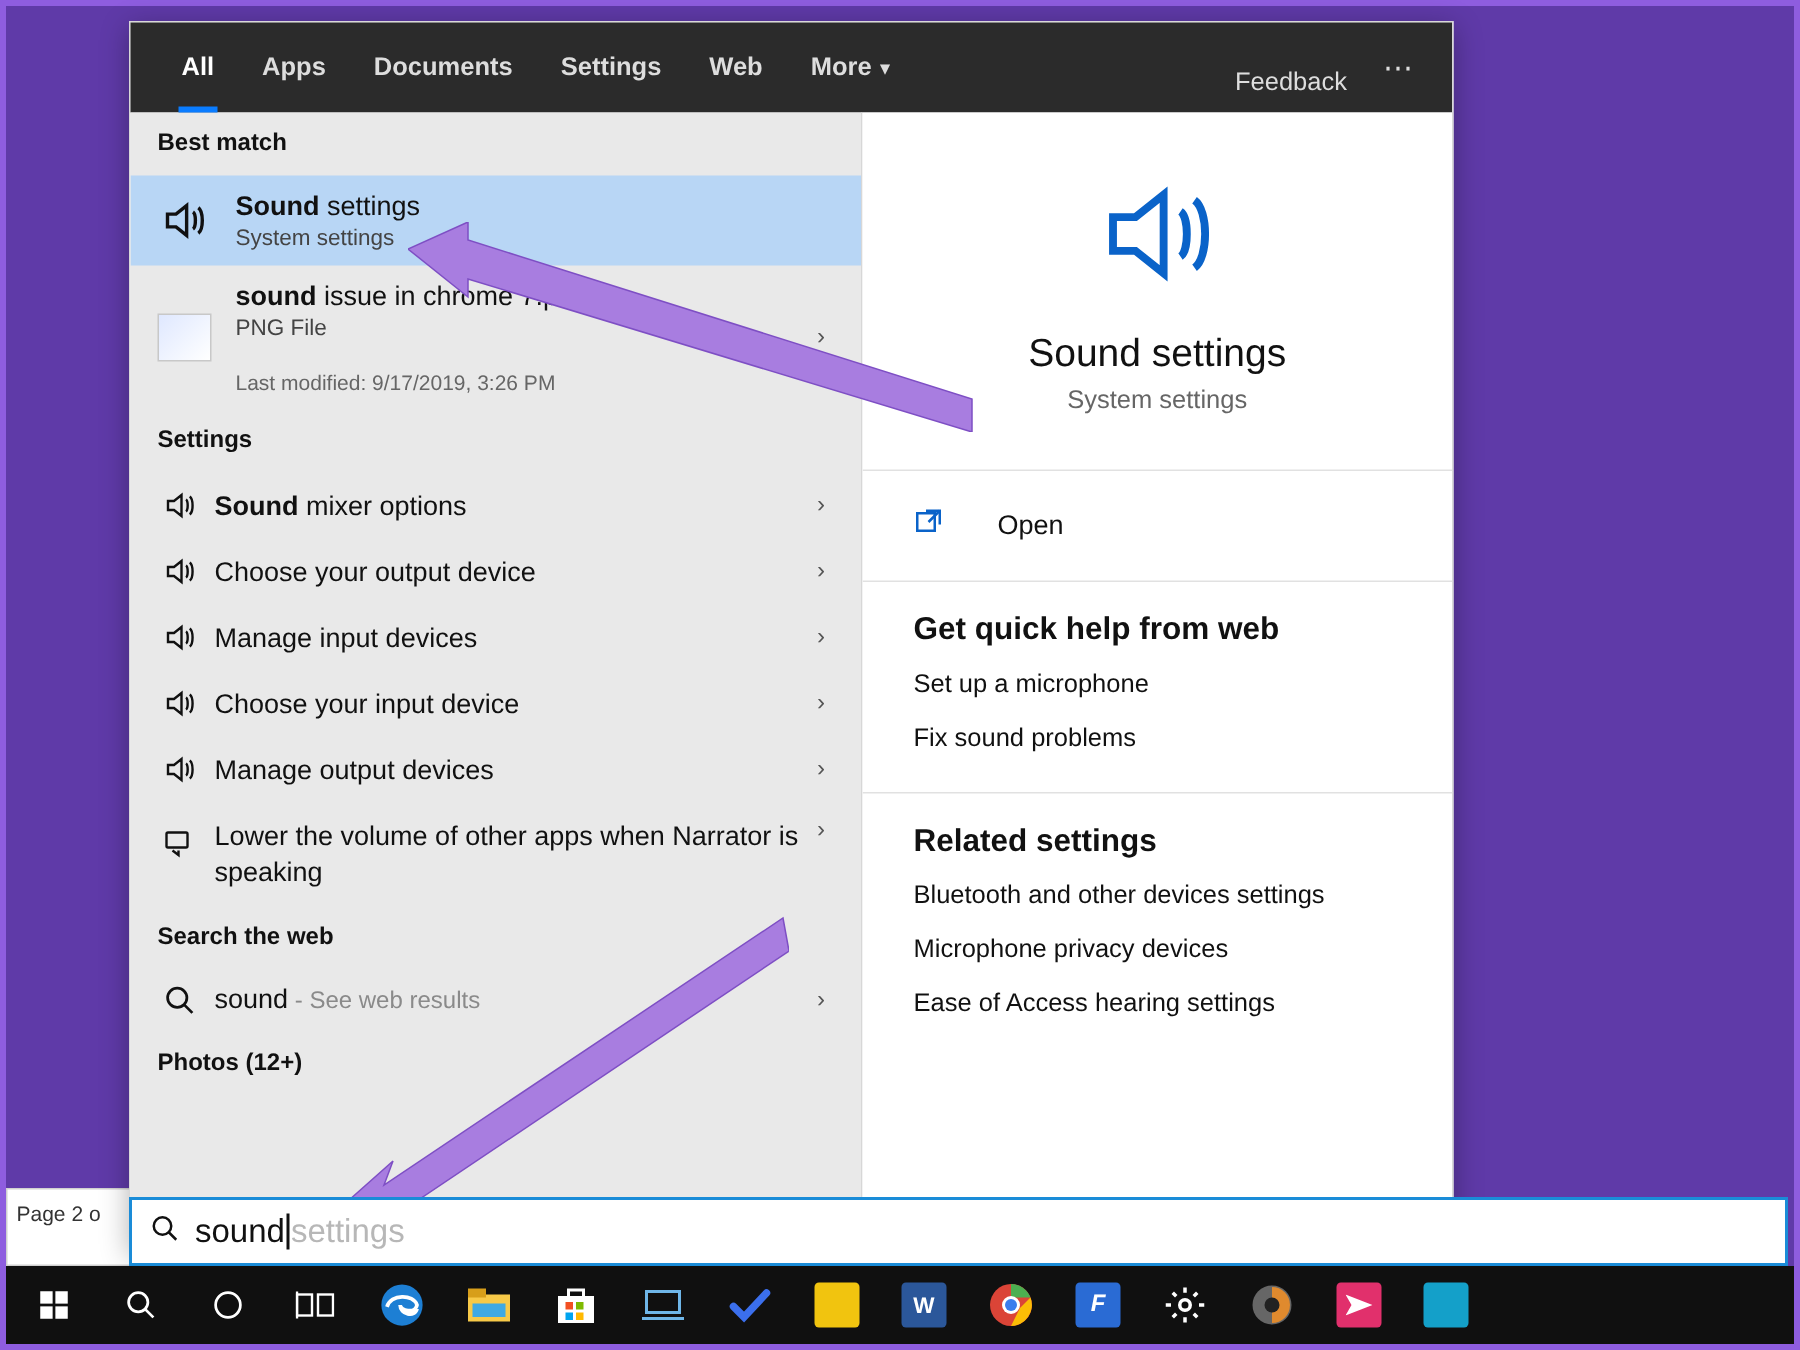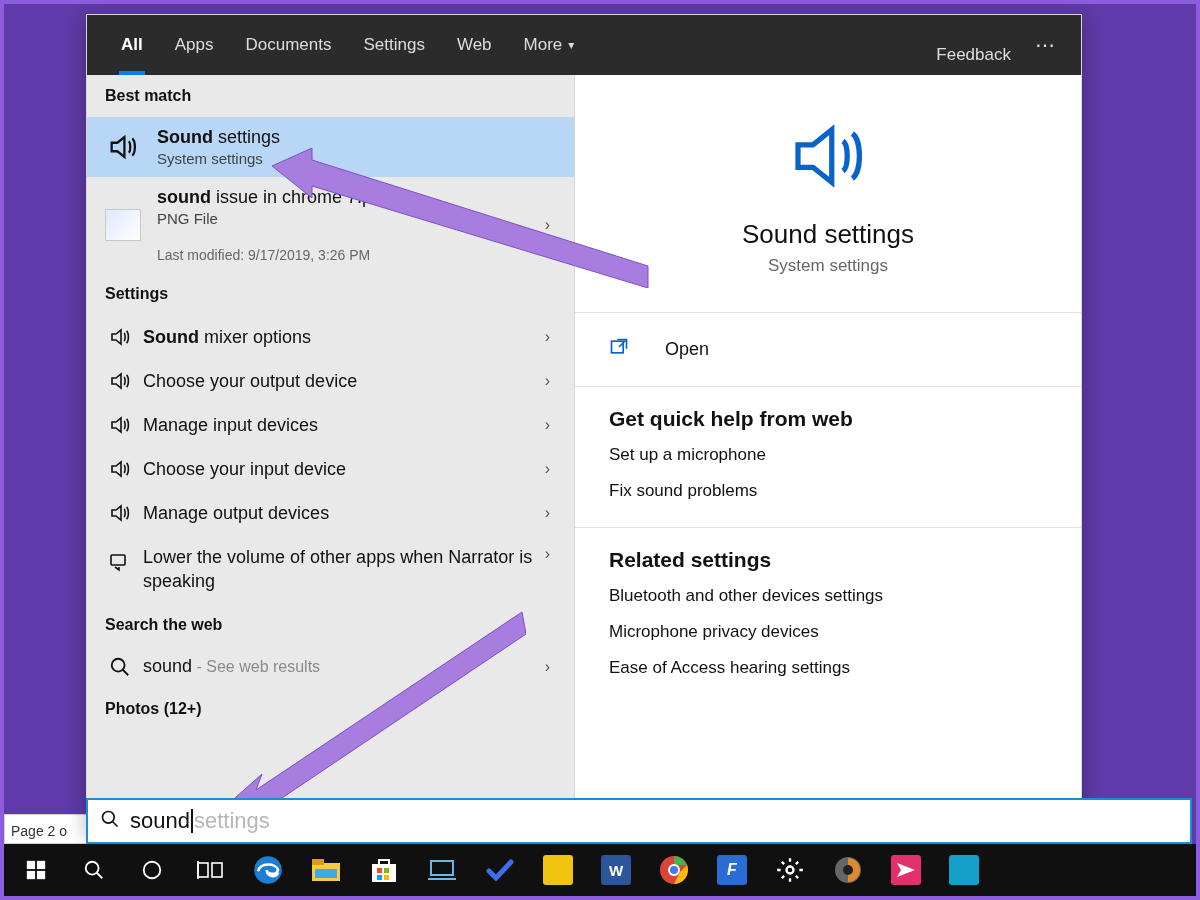--- a/index.html
+++ b/index.html
@@ -1,22 +1,22 @@
 <!DOCTYPE html>
 <html><head>
 <meta charset="utf-8">
 <style>
   * { box-sizing: border-box; margin: 0; padding: 0; font-family: "Segoe UI", Arial, sans-serif; }
   html, body { width: 1200px; height: 900px; overflow: hidden; background: #5f3aa8; }
   .frame { position: absolute; left: 0; top: 0; width: 1200px; height: 900px; border: 4px solid #8e5ddf; }
-  .page-strip { position:absolute; left:0; bottom:52px; width:86px; height:30px; background:#fff; border:1px solid #d0d0d0; padding:8px 6px; font-size:14px; color:#333; }
-  
-  .searchpanel { position:absolute; left:82px; top:10px; width:996px; height:820px; background:#fff; box-shadow:0 4px 18px rgba(0,0,0,.3); border:1px solid #d8d8d8; }
+  .page-strip { position:absolute; left:0; bottom:52px; width:86px; height:52px; background:#fff; border:1px solid #d0d0d0; padding:8px 6px; font-size:14px; color:#333; }
+  
+  .searchpanel { position:absolute; left:82px; top:10px; width:883px; height:820px; background:#fff; box-shadow:0 4px 18px rgba(0,0,0,.3); border:1px solid #d8d8d8; }
   .tabs { background:#2b2b2b; height:60px; display:flex; align-items:center; padding:0 18px; color:#fff; font-size:17px; }
-  .tab { padding:0 16px; height:60px; display:flex; align-items:center; color:#ddd; cursor:pointer; position:relative; }
+  .tab { padding:0 16px; height:60px; display:flex; align-items:center; color:#ddd; cursor:pointer; position:relative;font-weight:bold; }
   .tab.active { color:#fff; font-weight:600; }
   .tab.active::after { content:""; position:absolute; left:14px; right:14px; bottom:0; height:4px; background:#0a7cff; }
   .tabs-spacer { flex:1; }
   .feedback { padding:0 18px; color:#ddd; cursor:pointer;margin-top:20px; }
   .ellipsis { padding:0 6px; color:#ddd; cursor:pointer; font-size:20px; letter-spacing:2px; }
   .chev { margin-left:6px; font-size:12px; }
   
   .body { display:flex; height:calc(100% - 60px); }
   .left { width:488px; background:#e9e9e9; border-right:1px solid #d7d7d7; overflow:hidden; }
   .right { flex:1; background:#fff; overflow:hidden; }

